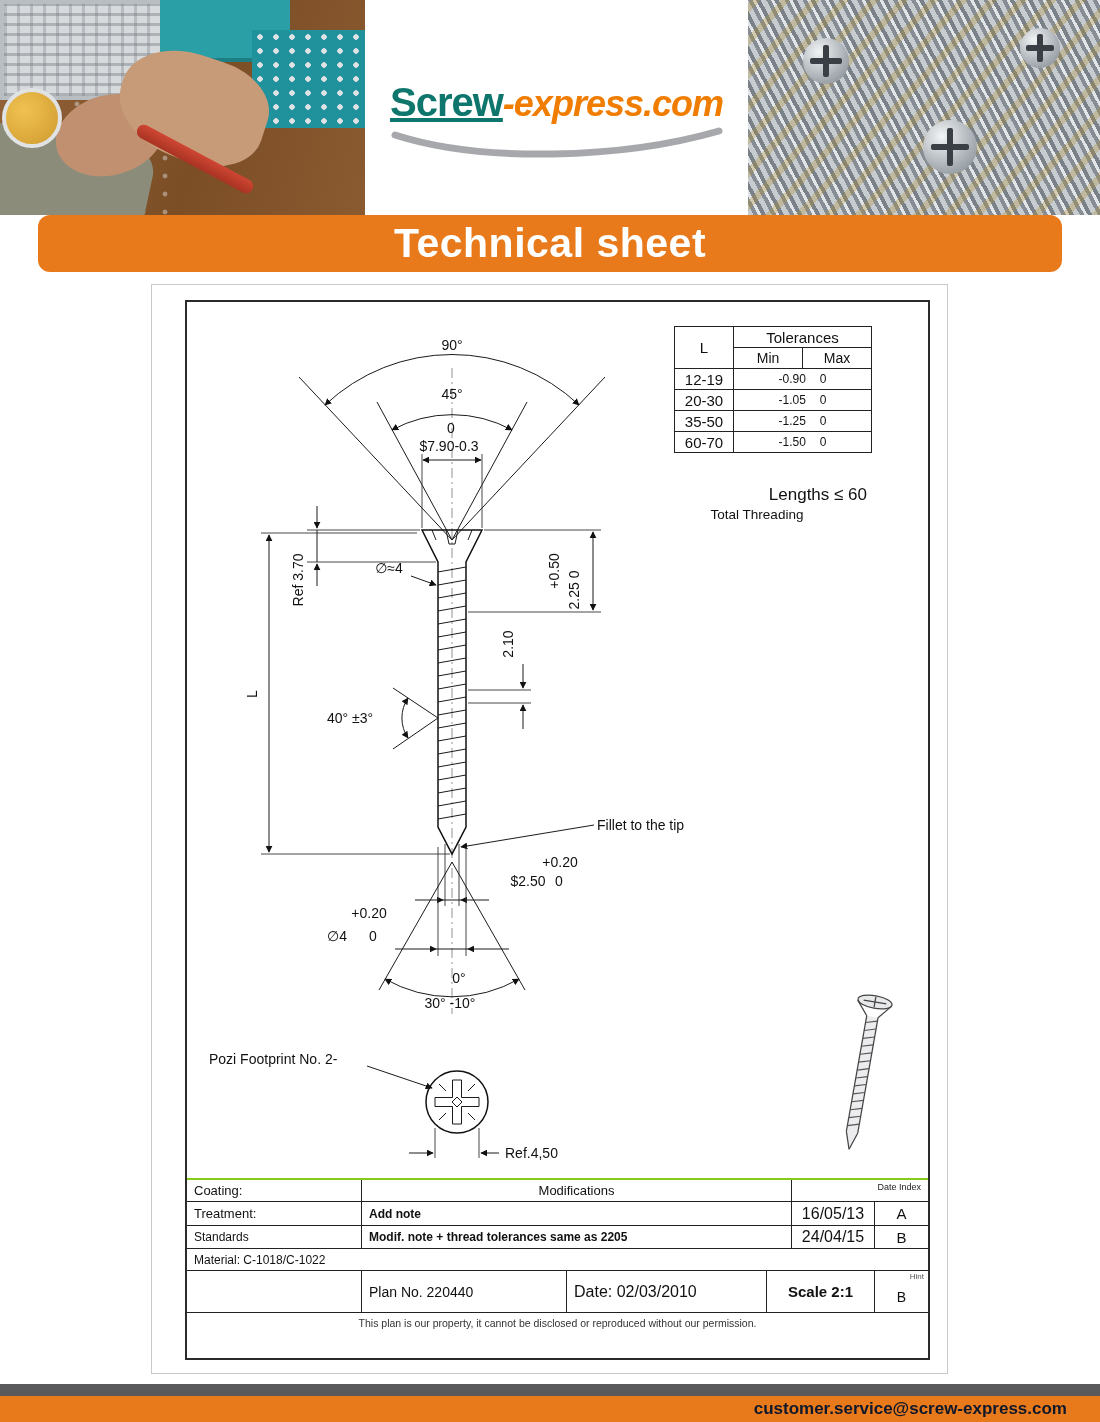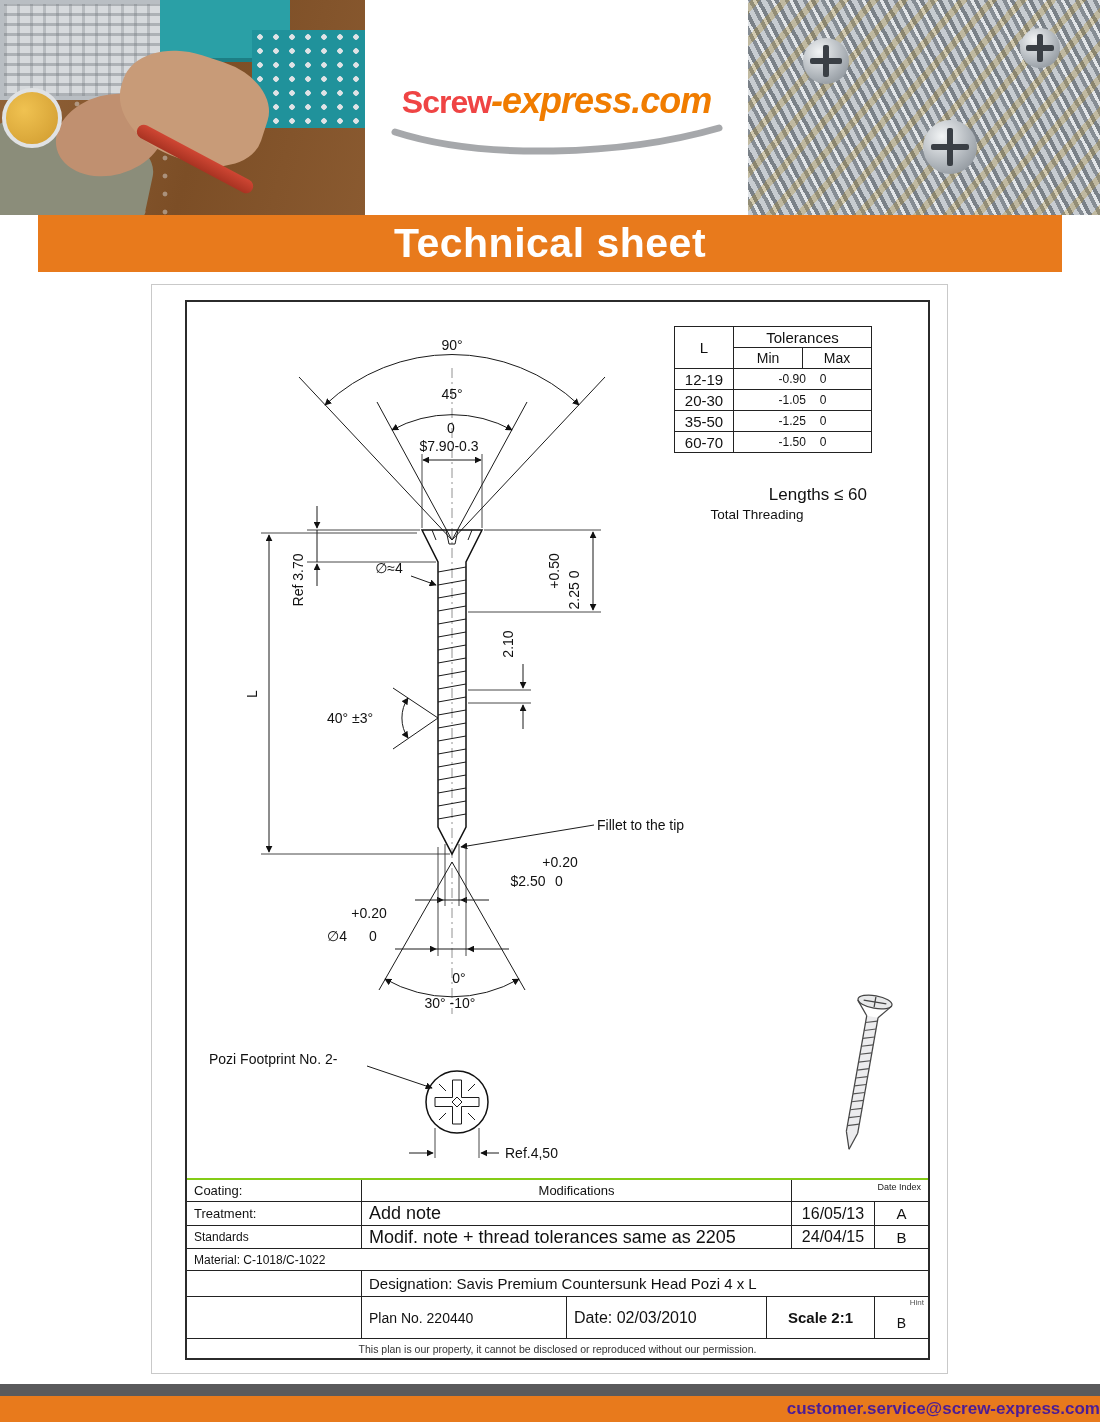--- a/index.html
+++ b/index.html
@@ -28,26 +28,26 @@
   .pl-hand2{position:absolute;left:55px;top:95px;width:110px;height:80px;background:#c09070;border-radius:50%;transform:rotate(-15deg);}
   .pl-sleeve{position:absolute;left:-20px;top:125px;width:170px;height:110px;background:#8b8d7a;border-radius:30%;transform:rotate(12deg);}
   .pl-tool{position:absolute;left:130px;top:152px;width:130px;height:14px;border-radius:7px;
       background:linear-gradient(#cf4633,#a93322);transform:rotate(28deg);}
   .pl-tape{position:absolute;left:2px;top:88px;width:52px;height:52px;border-radius:50%;border:4px solid #e0e2e4;
       background:radial-gradient(circle at 35% 35%,#f0c251,#cf9a2e);}
   .pl-scatter{position:absolute;left:0;top:95px;width:170px;height:120px;opacity:.45;
       background-image:radial-gradient(circle,rgba(230,233,236,.95) 2px,transparent 2.8px);background-size:22px 18px;}
   .logo{position:absolute;left:365px;top:0;width:383px;height:215px;text-align:center;}
   .logo-text{margin-top:80px;white-space:nowrap;}
-  .lg1{font-size:32px;font-weight:bold;color:#ef4444;letter-spacing:-1px;}
+  .lg1{font-size:40px;font-weight:bold;color:#0f766e;letter-spacing:-1px;text-decoration:underline;}
   .lg2{font-size:36px;font-weight:bold;font-style:italic;color:#f07c00;letter-spacing:-1px;}
   .swoosh{display:block;margin:2px auto 0;}
   
   .banner{position:absolute;left:38px;right:38px;top:215px;height:57px;background:#e87a1c;color:#fff;
-      display:flex;align-items:center;justify-content:center;font-size:41px;font-weight:bold;letter-spacing:.5px;}
+      display:flex;align-items:center;justify-content:center;font-size:41px;font-weight:bold;letter-spacing:.5px;border-radius:12px;}
   
   .sheet-outer{position:absolute;left:151px;top:284px;width:795px;height:1088px;border:1px solid #c9c9c9;}
   .frame{position:absolute;left:185px;top:300px;width:741px;height:1056px;border:2px solid #2b2b2b;}
   svg.draw{position:absolute;left:0;top:0;font-family:"Liberation Sans",sans-serif;}
   .s{stroke:#1b1b1b;stroke-width:1;fill:none;}
   .s2{stroke:#111;stroke-width:1.5;fill:none;}
   .thin{stroke:#333;stroke-width:.9;fill:none;}
   .cl{stroke:#777;stroke-width:.8;fill:none;stroke-dasharray:10 4 2 4;}
   .tline{stroke:#1b1b1b;stroke-width:1;}
   .tline2{stroke:#555;stroke-width:1;}
@@ -75,36 +75,36 @@
   .tb-c{border-right:1px solid #222;box-sizing:border-box;padding:2px 7px;overflow:hidden;display:flex;align-items:center;}
   .tb-c.last{border-right:none;}
   .c1{width:175px;}
   .c2{width:430px;}
   .c3{width:83px;justify-content:center;}
   .c4{width:53px;justify-content:center;}
   .lab{font-size:13px;}
   .lab-sm{font-size:12px;}
   .center{justify-content:center;}
   .mods{font-size:13px;}
-  .modtext{font-size:18px;}
+  .modtext{font-size:12px;font-weight:bold;}
   .datec{font-size:16px;text-align:right;}
   .idx{font-size:15px;}
   .dateindex{font-size:9px;align-items:flex-start;justify-content:flex-end;color:#222;}
   .desig{font-size:15px;}
   .plan{width:205px;font-size:14px;}
   .datecell{width:200px;font-size:16px;}
   .scale{width:108px;font-size:15px;justify-content:center;font-weight:bold;}
   .hintcell{width:53px;position:relative;justify-content:center;border-right:none;}
   .hint-l{position:absolute;top:1px;right:4px;font-size:8px;color:#555;text-align:right;}
   .hint-v{font-size:14px;margin-top:10px;}
   .notice{justify-content:center;font-size:10.5px;color:#333;border-bottom:none;}
   
   .footer-gray{position:absolute;left:0;top:1384px;width:1100px;height:12px;background:#5a5a5c;}
-  .footer-orange{position:absolute;left:0;top:1396px;width:1100px;height:26px;background:#e87a1c;color:#4c1d95;
-      font-weight:bold;font-size:17px;line-height:26px;text-align:right;padding-right:0;box-sizing:border-box;}
+  .footer-orange{position:absolute;left:0;top:1396px;width:1100px;height:26px;background:#e87a1c;color:#0f172a;
+      font-weight:bold;font-size:17px;line-height:26px;text-align:right;padding-right:33px;box-sizing:border-box;}
 </style>
 </head>
 <body>
 
 <div class="page">
 
   <div class="photo photo-left">
     <div class="pl-parts"></div>
     <div class="pl-bin1"></div>
     <div class="pl-bin2"></div>
@@ -374,24 +374,20 @@
       </div>
       <div class="tb-row" style="height:23px;">
         <div class="tb-c c1 lab-sm">Standards</div>
         <div class="tb-c c2 modtext">Modif. note + thread tolerances same as 2205</div>
         <div class="tb-c c3 datec">24/04/15</div>
         <div class="tb-c c4 last idx">B</div>
       </div>
       <div class="tb-row" style="height:22px;">
         <div class="tb-c c1 lab-sm" style="width:100%;border-right:none;">Material: C-1018/C-1022</div>
       </div>
-      <div class="tb-row" style="height:26px;">
-        <div class="tb-c c1"></div>
-        <div class="tb-c last desig" style="width:566px;">Designation: Savis Premium Countersunk Head Pozi 4 x L</div>
-      </div>
       <div class="tb-row" style="height:42px;">
         <div class="tb-c c1"></div>
         <div class="tb-c plan">Plan No. 220440</div>
         <div class="tb-c datecell">Date: 02/03/2010</div>
         <div class="tb-c scale">Scale 2:1</div>
         <div class="tb-c hintcell last">
           <span class="hint-l">Hint</span>
           <span class="hint-v">B</span>
         </div>
       </div>

